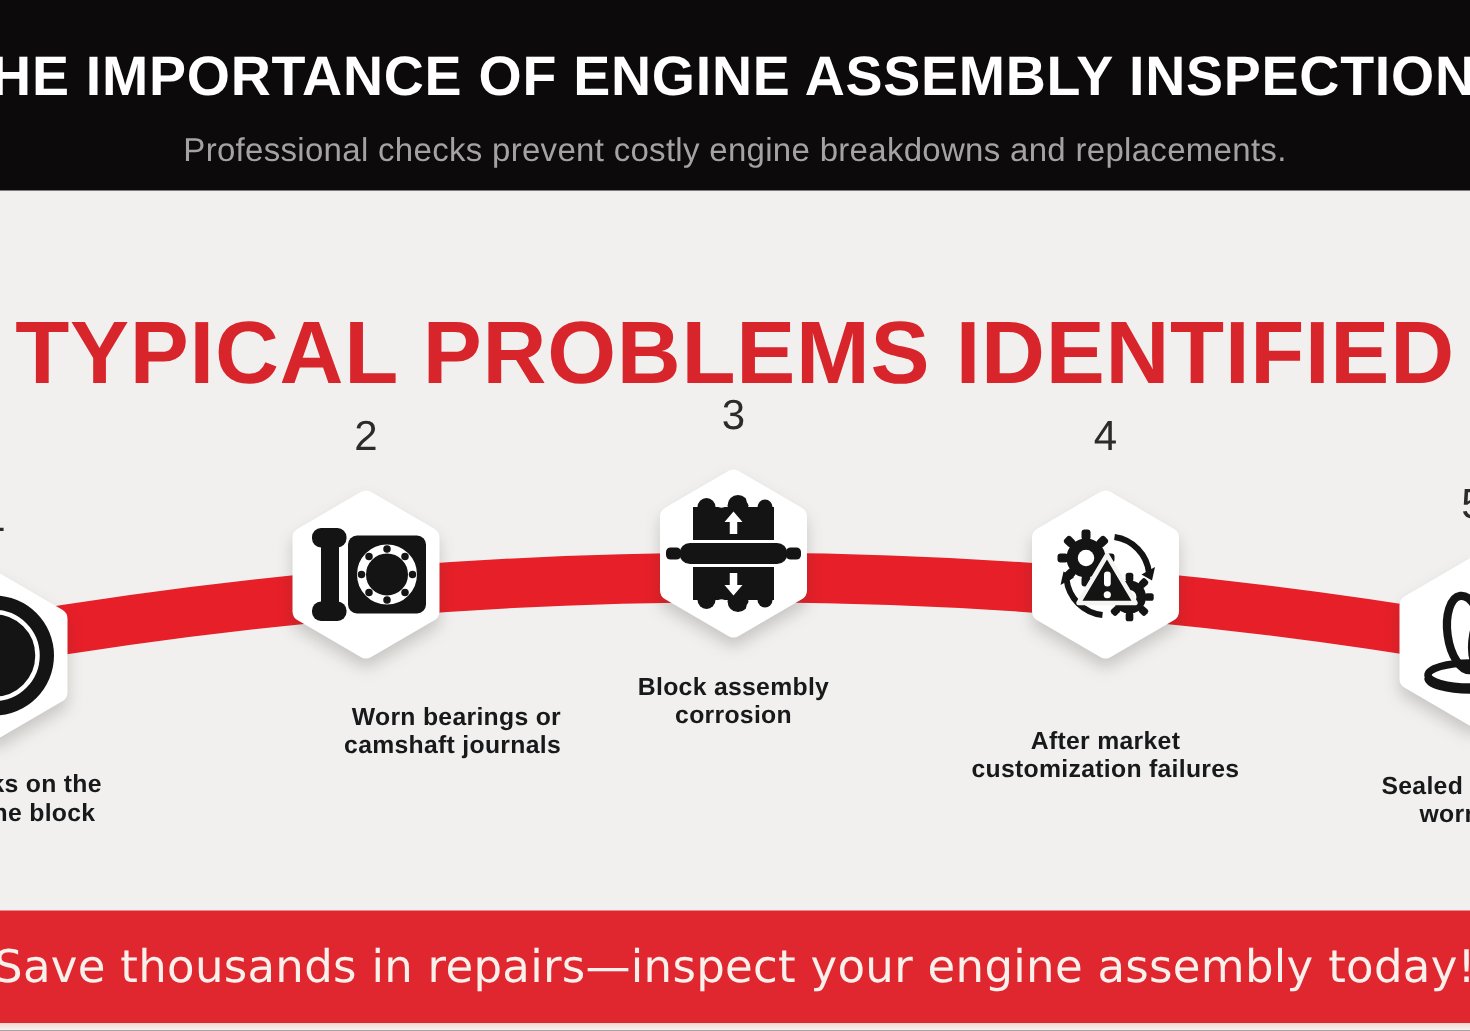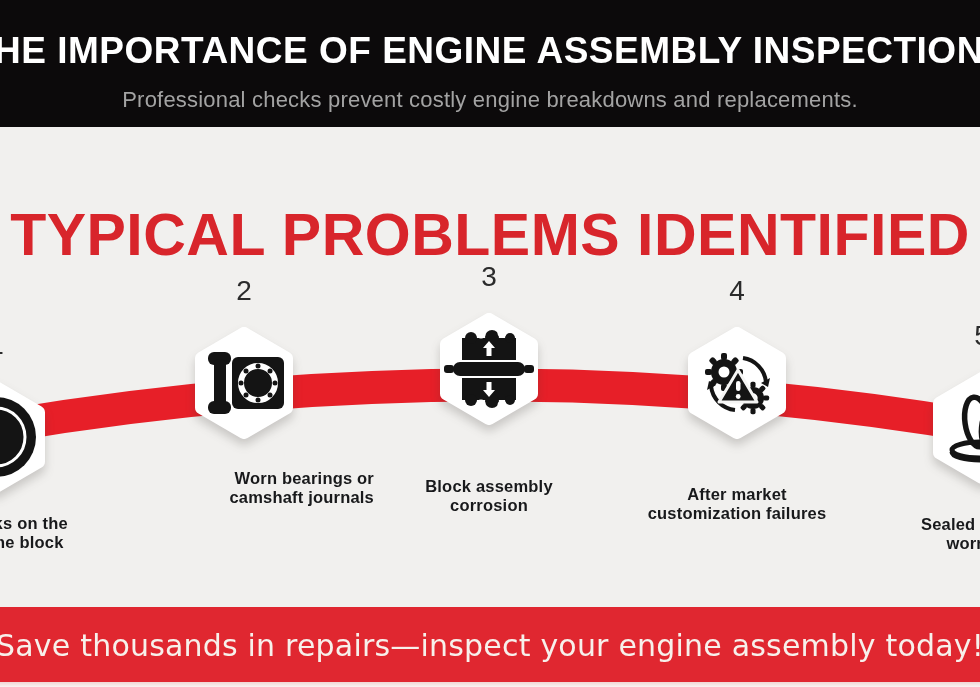--- a/index.html
+++ b/index.html
@@ -38,21 +38,21 @@
   }
   .hex-wrap{position:absolute;left:-60px;top:-62px;width:120px;height:124px;
     filter:drop-shadow(0 6px 5px rgba(60,55,50,.22));}
   .label{
     position:absolute;left:-130px;width:260px;text-align:center;
     font-size:16.5px;font-weight:bold;letter-spacing:.2px;line-height:1.18;
     color:#18191B;white-space:pre-line;
   }
   .item-1 .label{top:77px;left:-114px;}
   .item-2 .label{top:86px;text-align:right;}
-  .item-3 .label{top:80px;margin-top:28px;}
+  .item-3 .label{top:80px;}
   .item-4 .label{top:102px;}
   .item-5 .label{top:87px;}
   
   .footer{position:absolute;left:0;top:607px;width:980px;height:75px;background:#E02730;}
   .footer-text{
     position:absolute;top:50%;left:50%;transform:translate(-50%,-50%);
     white-space:nowrap;color:#F7F0EB;font-size:30px;
     font-family:"DejaVu Sans", sans-serif;letter-spacing:.2px;
   }
   .footer-strip{position:absolute;left:0;top:682px;width:980px;height:5px;

